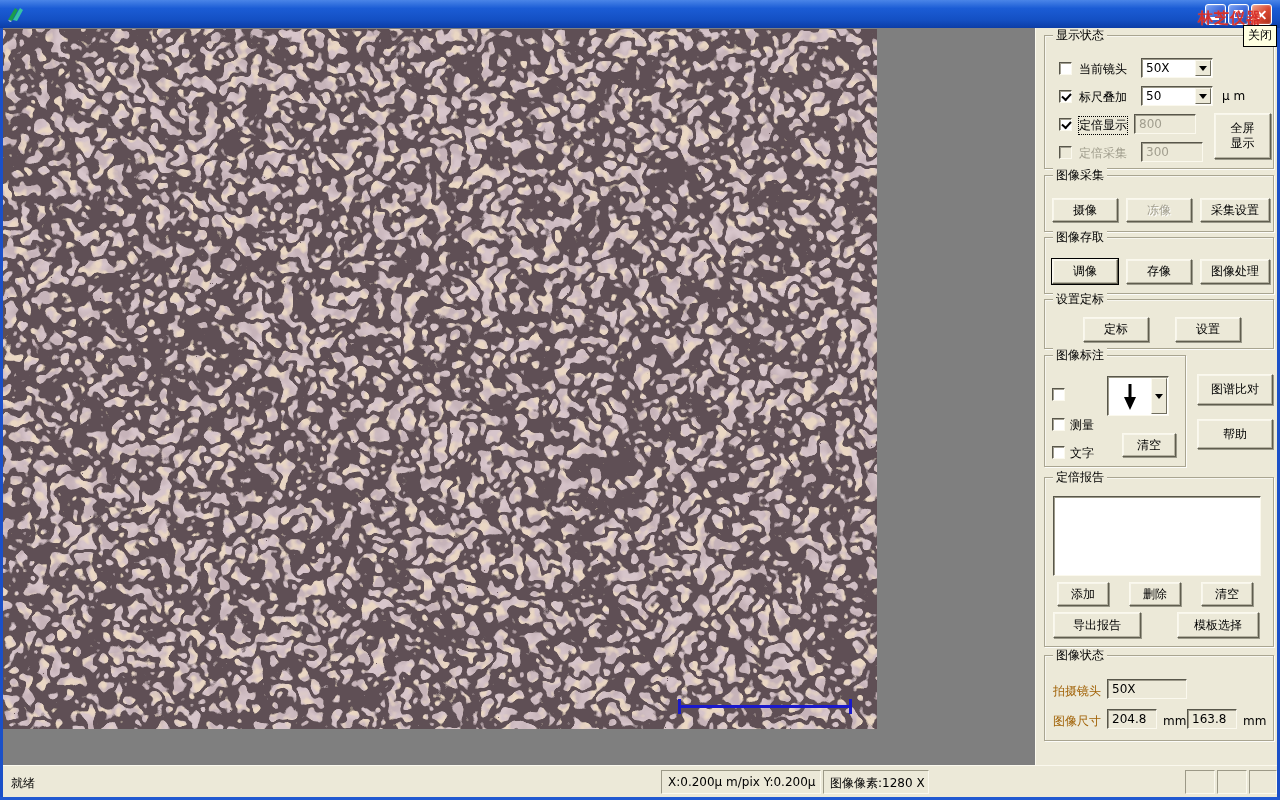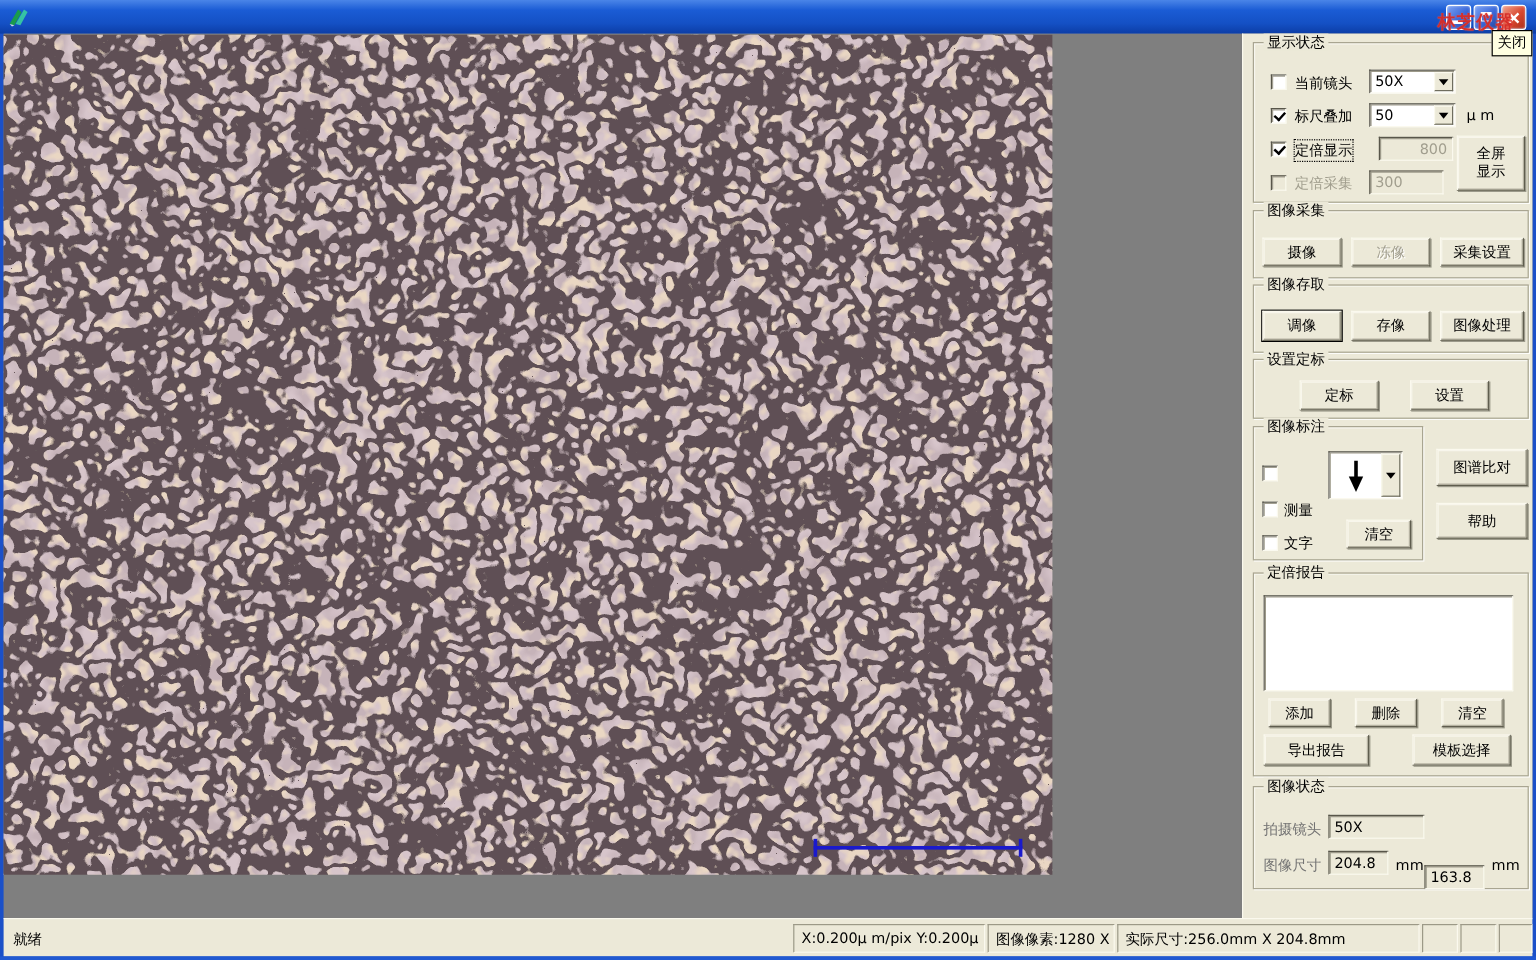--- a/index.html
+++ b/index.html
@@ -78,21 +78,21 @@
     border-color:#fbf9ee #5f5d4e #5f5d4e #fbf9ee;
     box-shadow:inset -1px -1px 0 #b5b2a1, inset 1px 1px 0 #f8f6ec, 1px 1px 0 rgba(90,88,74,.55);
     font-size:12px; color:#000; display:flex; align-items:center; justify-content:center;
     cursor:pointer; white-space:pre-line; text-align:center; line-height:15px; }
   .btn.default { box-shadow:0 0 0 1px #000, inset -1px -1px 0 #b5b2a1, inset 1px 1px 0 #f8f6ec; }
   .btn.dis { color:#a19e8e; text-shadow:1px 1px 0 #fff; cursor:default; }
 
   .unit { position:absolute; font-size:12px; color:#000; }
   .listbox { position:absolute; background:#fff; border:1px solid;
     border-color:#58564a #fbf9ee #fbf9ee #58564a; box-shadow:inset 1px 1px 0 #9d9a8a; }
-  .field-label { position:absolute; font-size:12px; color:#737373; white-space:nowrap; }
+  .field-label { position:absolute; font-size:12px; color:#a16207; white-space:nowrap; }
   .big-arrow { position:absolute; left:15px; top:6px; }
 
   
   .statusbar { position:absolute; left:3px; right:3px; top:765px; height:32px;
     background:#ece9d8; border-top:1px solid #fbf9ee; }
   .seg { position:absolute; top:4px; height:24px; border:1px solid;
     border-color:#9c9987 #fbf9ee #fbf9ee #9c9987; font-size:12px; color:#000;
     padding:4px 6px 0; white-space:nowrap; overflow:hidden; }
   .seg.noborder { border:none; padding-top:5px; }
   .bottom-border { position:absolute; left:0; right:0; bottom:0; height:3px; background:#2159d1; }
@@ -179,21 +179,21 @@
         <span class="cb-label" style="left:34px;top:53px;">标尺叠加</span>
         <div class="combo" style="left:96px;top:50px;width:72px;height:20px;">
           <span class="combo-val">50</span>
           <span class="combo-btn">
               <i class="tri"></i>
             </span>
         </div>
         <span class="unit" style="left:177px;top:53px;">μ m</span>
         <span class="cb checked" style="left:14px;top:82px;"></span>
         <span class="cb-label focusrect" style="left:34px;top:81px;">定倍显示</span>
-        <div class="edit dis" style="left:104px;top:78px;width:62px;height:20px;text-align:right;">800</div>
+        <div class="edit dis" style="left:89px;top:78px;width:62px;height:20px;">800</div>
         <span class="cb dis" style="left:14px;top:110px;"></span>
         <span class="cb-label dis" style="left:34px;top:109px;">定倍采集</span>
         <div class="edit dis" style="left:96px;top:106px;width:62px;height:20px;">300</div>
         <div class="btn" style="left:169px;top:77px;width:57px;height:46px;">全屏
 显示</div>
       </div>
 
       <div class="group" style="left:8px;top:147px;width:230px;height:57px;">
         <span class="group-title">图像采集</span>
         <div class="btn" style="left:7px;top:22px;width:66px;height:24px;">摄像</div>
@@ -247,31 +247,30 @@
         <div class="btn" style="left:132px;top:134px;width:82px;height:26px;">模板选择</div>
       </div>
 
       <div class="group" style="left:8px;top:627px;width:230px;height:86px;">
         <span class="group-title">图像状态</span>
         <span class="field-label" style="left:8px;top:27px;">拍摄镜头</span>
         <div class="edit" style="left:62px;top:23px;width:80px;height:20px;">50X</div>
         <span class="field-label" style="left:8px;top:57px;">图像尺寸</span>
         <div class="edit" style="left:62px;top:53px;width:50px;height:20px;">204.8</div>
         <span class="unit" style="left:118px;top:58px;">mm</span>
-        <div class="edit" style="left:142px;top:53px;width:50px;height:20px;margin-top:12px;">163.8</div>
+        <div class="edit" style="left:142px;top:53px;width:50px;height:20px;">163.8</div>
         <span class="unit" style="left:198px;top:58px;">mm</span>
       </div>
 
     </div>
   </div>
 
   <div class="statusbar">
     <div class="seg noborder" style="left:2px;width:654px;">就绪</div>
     <div class="seg" style="left:658px;width:160px;">X:0.200μ m/pix Y:0.200μ m/pix</div>
     <div class="seg" style="left:820px;width:106px;">图像像素:1280 X 1024</div>
-    <div class="seg" style="left:928px;width:252px;">实际尺寸:256.0mm X 204.8mm</div>
     <div class="seg" style="left:1182px;width:30px;"></div>
     <div class="seg" style="left:1214px;width:30px;"></div>
     <div class="seg" style="left:1246px;width:28px;"></div>
   </div>
 
   <div class="bottom-border"></div>
 </div>
 
 </body></html>

